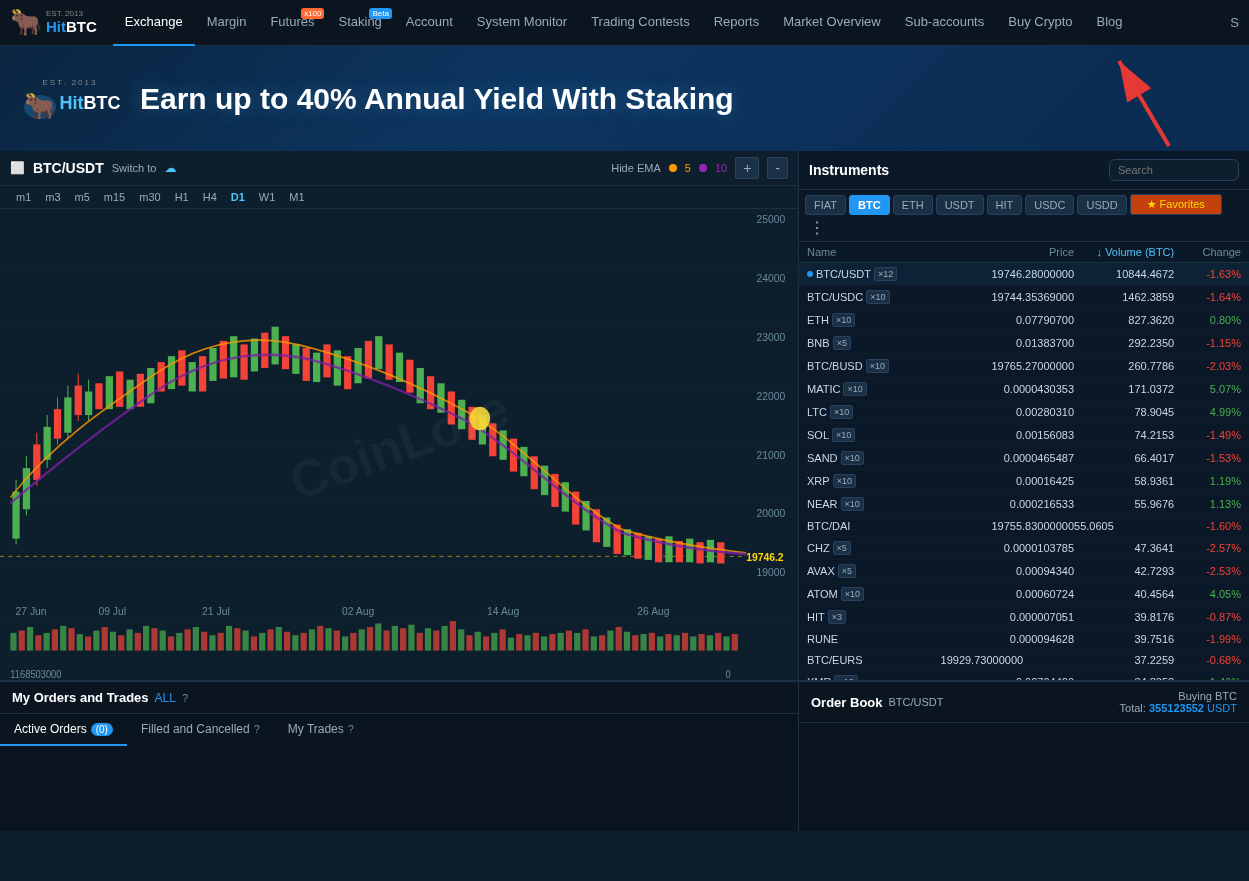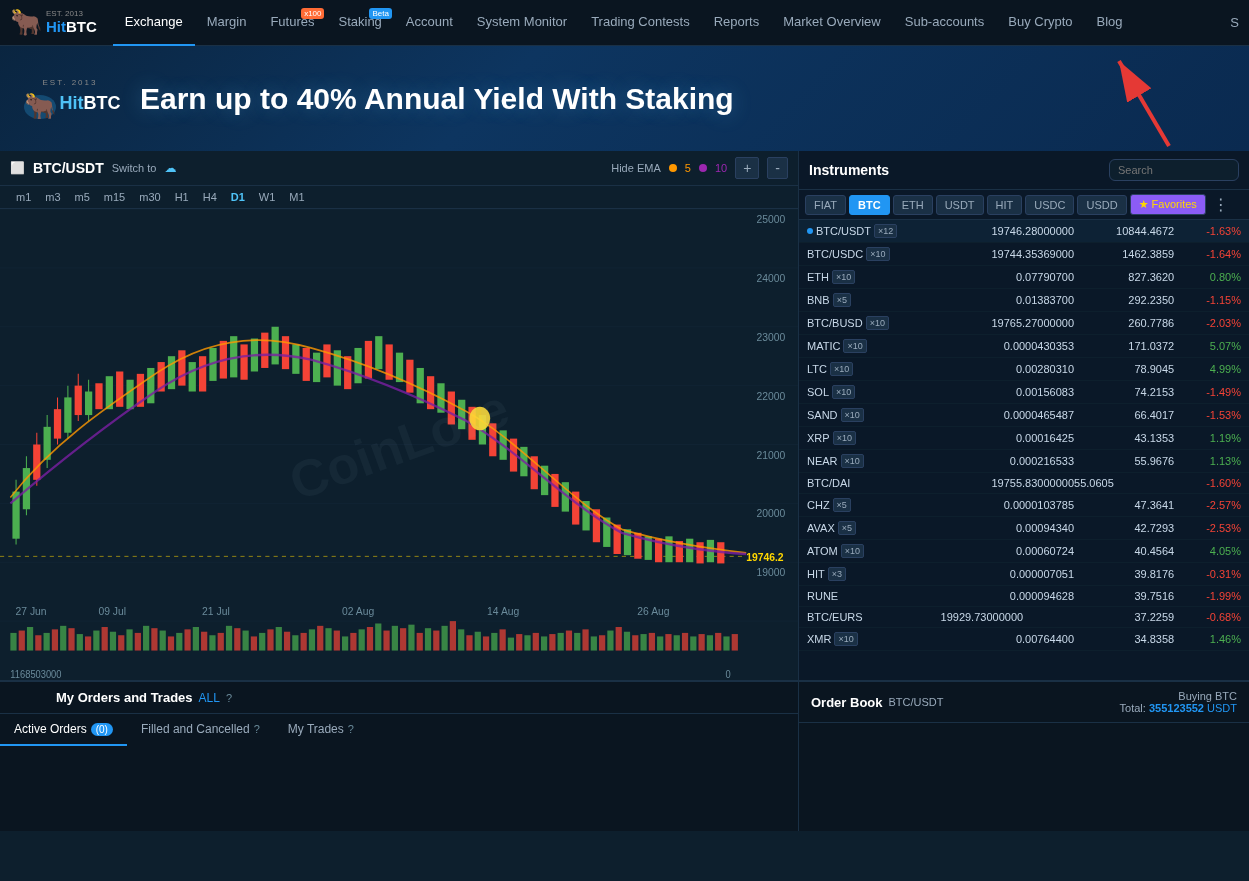--- a/index.html
+++ b/index.html
@@ -316,24 +316,30 @@
     </div>
 
     <div style="display:flex;padding:4px 6px;gap:3px;border-bottom:1px solid #1a3045;align-items:center;flex-wrap:wrap;">
       <button style="background:#1a3045;border:1px solid #2a4060;color:#9ab;padding:3px 8px;border-radius:3px;cursor:pointer;font-size:11px;">FIAT</button>
       <button style="background:#2196f3;border:1px solid #2196f3;color:#fff;padding:3px 8px;border-radius:3px;cursor:pointer;font-size:11px;font-weight:bold;">BTC</button>
       <button style="background:#1a3045;border:1px solid #2a4060;color:#9ab;padding:3px 8px;border-radius:3px;cursor:pointer;font-size:11px;">ETH</button>
       <button style="background:#1a3045;border:1px solid #2a4060;color:#9ab;padding:3px 8px;border-radius:3px;cursor:pointer;font-size:11px;">USDT</button>
       <button style="background:#1a3045;border:1px solid #2a4060;color:#9ab;padding:3px 8px;border-radius:3px;cursor:pointer;font-size:11px;">HIT</button>
       <button style="background:#1a3045;border:1px solid #2a4060;color:#9ab;padding:3px 8px;border-radius:3px;cursor:pointer;font-size:11px;">USDC</button>
       <button style="background:#1a3045;border:1px solid #2a4060;color:#9ab;padding:3px 8px;border-radius:3px;cursor:pointer;font-size:11px;">USDD</button>
-      <button style="background:#8b5cf6;border:1px solid #2a4060;color:#ffd700;padding:3px 8px;border-radius:3px;cursor:pointer;font-size:11px;">★ Favorites</button>
+      <button style="background:#c2410c;border:1px solid #2a4060;color:#ffd700;padding:3px 16px;border-radius:3px;cursor:pointer;font-size:11px;">★ Favorites</button>
       <span style="color:#9ab;cursor:pointer;margin-left:4px;font-size:16px;">⋮</span>
     </div>
 
+    <div style="display:grid;grid-template-columns:2fr 2fr 1.5fr 1fr;padding:4px 8px;border-bottom:1px solid #1a3045;color:#6a8a9a;font-size:11px;">
+      <span>Name</span>
+      <span style="text-align:right;">Price</span>
+      <span style="text-align:right;cursor:pointer;color:#4fc3f7;">↓ Volume (BTC)</span>
+      <span style="text-align:right;">Change</span>
+    </div>
 
     <div style="flex:1;overflow-y:auto;">
 
       <div style="display:grid;grid-template-columns:2fr 2fr 1.5fr 1fr;padding:4px 8px;border-bottom:1px solid #0d1f2d;align-items:center;cursor:pointer;background:#0d2235;">
         <span style="color:#c8d8e8;font-size:11px;display:flex;align-items:center;gap:3px;">
           <span style="width:6px;height:6px;border-radius:50%;background:#2196f3;display:inline-block;"></span>
           BTC/USDT <span style="font-size:9px;background:#1a3045;color:#9ab;padding:1px 3px;border-radius:2px;border:1px solid #2a4060;">×12</span>
         </span>
         <span style="color:#c8d8e8;font-size:11px;text-align:right;">19746.28000000</span>
         <span style="color:#c8d8e8;font-size:11px;text-align:right;">10844.4672</span>
@@ -392,21 +398,21 @@
       <div style="display:grid;grid-template-columns:2fr 2fr 1.5fr 1fr;padding:4px 8px;border-bottom:1px solid #0d1f2d;align-items:center;cursor:pointer;">
         <span style="color:#c8d8e8;font-size:11px;display:flex;align-items:center;gap:3px;">SAND <span style="font-size:9px;background:#1a3045;color:#9ab;padding:1px 3px;border-radius:2px;border:1px solid #2a4060;">×10</span></span>
         <span style="color:#c8d8e8;font-size:11px;text-align:right;">0.0000465487</span>
         <span style="color:#c8d8e8;font-size:11px;text-align:right;">66.4017</span>
         <span style="color:#f44336;font-size:11px;text-align:right;">-1.53%</span>
       </div>
 
       <div style="display:grid;grid-template-columns:2fr 2fr 1.5fr 1fr;padding:4px 8px;border-bottom:1px solid #0d1f2d;align-items:center;cursor:pointer;">
         <span style="color:#c8d8e8;font-size:11px;display:flex;align-items:center;gap:3px;">XRP <span style="font-size:9px;background:#1a3045;color:#9ab;padding:1px 3px;border-radius:2px;border:1px solid #2a4060;">×10</span></span>
         <span style="color:#c8d8e8;font-size:11px;text-align:right;">0.00016425</span>
-        <span style="color:#c8d8e8;font-size:11px;text-align:right;">43.1353</span>
+        <span style="color:#c8d8e8;font-size:11px;text-align:right;">58.9361</span>
         <span style="color:#4caf50;font-size:11px;text-align:right;">1.19%</span>
       </div>
 
       <div style="display:grid;grid-template-columns:2fr 2fr 1.5fr 1fr;padding:4px 8px;border-bottom:1px solid #0d1f2d;align-items:center;cursor:pointer;">
         <span style="color:#c8d8e8;font-size:11px;display:flex;align-items:center;gap:3px;">NEAR <span style="font-size:9px;background:#1a3045;color:#9ab;padding:1px 3px;border-radius:2px;border:1px solid #2a4060;">×10</span></span>
         <span style="color:#c8d8e8;font-size:11px;text-align:right;">0.000216533</span>
         <span style="color:#c8d8e8;font-size:11px;text-align:right;">55.9676</span>
         <span style="color:#4caf50;font-size:11px;text-align:right;">1.13%</span>
       </div>
 
@@ -435,21 +441,21 @@
         <span style="color:#c8d8e8;font-size:11px;display:flex;align-items:center;gap:3px;">ATOM <span style="font-size:9px;background:#1a3045;color:#9ab;padding:1px 3px;border-radius:2px;border:1px solid #2a4060;">×10</span></span>
         <span style="color:#c8d8e8;font-size:11px;text-align:right;">0.00060724</span>
         <span style="color:#c8d8e8;font-size:11px;text-align:right;">40.4564</span>
         <span style="color:#4caf50;font-size:11px;text-align:right;">4.05%</span>
       </div>
 
       <div style="display:grid;grid-template-columns:2fr 2fr 1.5fr 1fr;padding:4px 8px;border-bottom:1px solid #0d1f2d;align-items:center;cursor:pointer;">
         <span style="color:#c8d8e8;font-size:11px;display:flex;align-items:center;gap:3px;">HIT <span style="font-size:9px;background:#1a3045;color:#9ab;padding:1px 3px;border-radius:2px;border:1px solid #2a4060;">×3</span></span>
         <span style="color:#c8d8e8;font-size:11px;text-align:right;">0.000007051</span>
         <span style="color:#c8d8e8;font-size:11px;text-align:right;">39.8176</span>
-        <span style="color:#f44336;font-size:11px;text-align:right;">-0.31%</span>
+        <span style="color:#f44336;font-size:11px;text-align:right;">-0.87%</span>
       </div>
 
       <div style="display:grid;grid-template-columns:2fr 2fr 1.5fr 1fr;padding:4px 8px;border-bottom:1px solid #0d1f2d;align-items:center;cursor:pointer;">
         <span style="color:#c8d8e8;font-size:11px;">RUNE</span>
         <span style="color:#c8d8e8;font-size:11px;text-align:right;">0.000094628</span>
         <span style="color:#c8d8e8;font-size:11px;text-align:right;">39.7516</span>
         <span style="color:#f44336;font-size:11px;text-align:right;">-1.99%</span>
       </div>
 
       <div style="display:grid;grid-template-columns:2fr 2fr 1.5fr 1fr;padding:4px 8px;border-bottom:1px solid #0d1f2d;align-items:center;cursor:pointer;">
@@ -466,21 +472,21 @@
         <span style="color:#4caf50;font-size:11px;text-align:right;">1.46%</span>
       </div>
     </div>
   </div>
 </div>
 
 <div style="display:flex;min-height:150px;border-top:1px solid #1a3045;">
 
   <div style="flex:1;background:#0a1520;border-right:1px solid #1a3045;">
     <div style="display:flex;align-items:center;padding:8px 12px;border-bottom:1px solid #1a3045;gap:6px;">
-      <span style="color:#fff;font-size:13px;font-weight:bold;margin-left:44px;">My Orders and Trades</span>
+      <span style="color:#fff;font-size:13px;font-weight:bold;">My Orders and Trades</span>
       <span style="color:#2196f3;font-size:12px;">ALL</span>
       <span style="color:#6a8a9a;font-size:11px;cursor:pointer;">?</span>
     </div>
     <div style="display:flex;gap:0;">
       <div style="color:#fff;font-size:12px;padding:8px 14px;cursor:pointer;border-bottom:2px solid #2196f3;display:flex;align-items:center;gap:4px;">
         <span>Active Orders</span>
         <span style="background:#2196f3;color:#fff;font-size:10px;padding:1px 5px;border-radius:10px;">(0)</span>
       </div>
       <div style="color:#9ab;font-size:12px;padding:8px 14px;cursor:pointer;border-bottom:2px solid transparent;display:flex;align-items:center;gap:4px;">
         <span>Filled and Cancelled</span>

